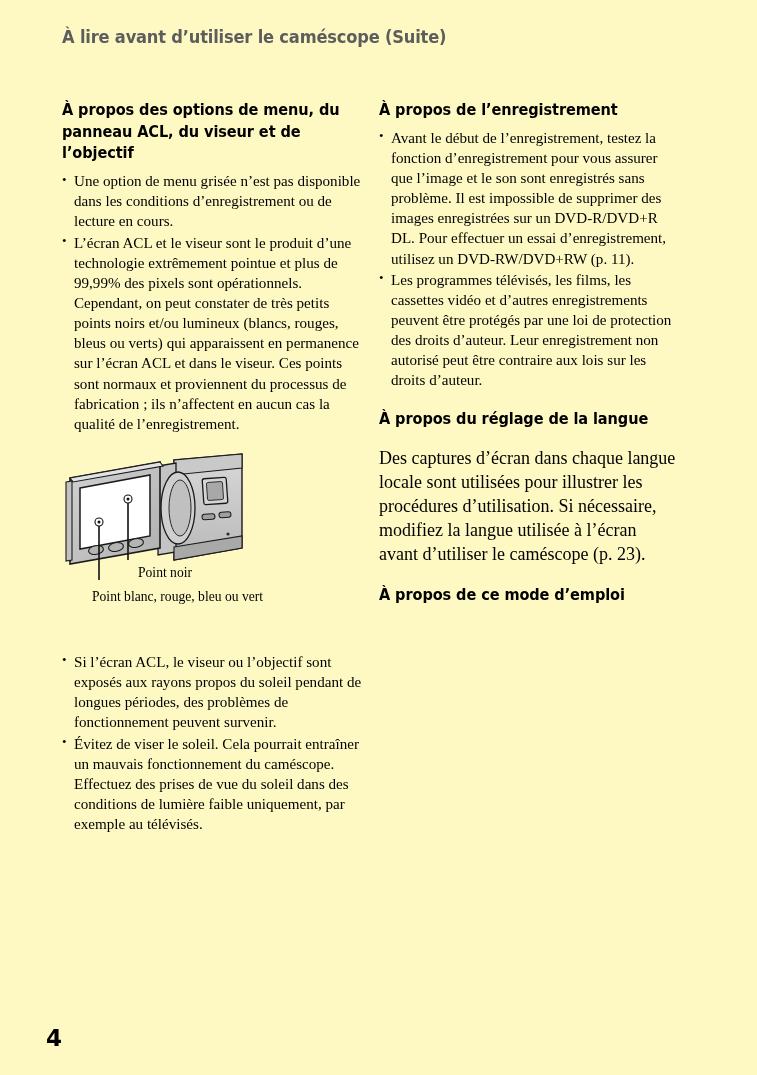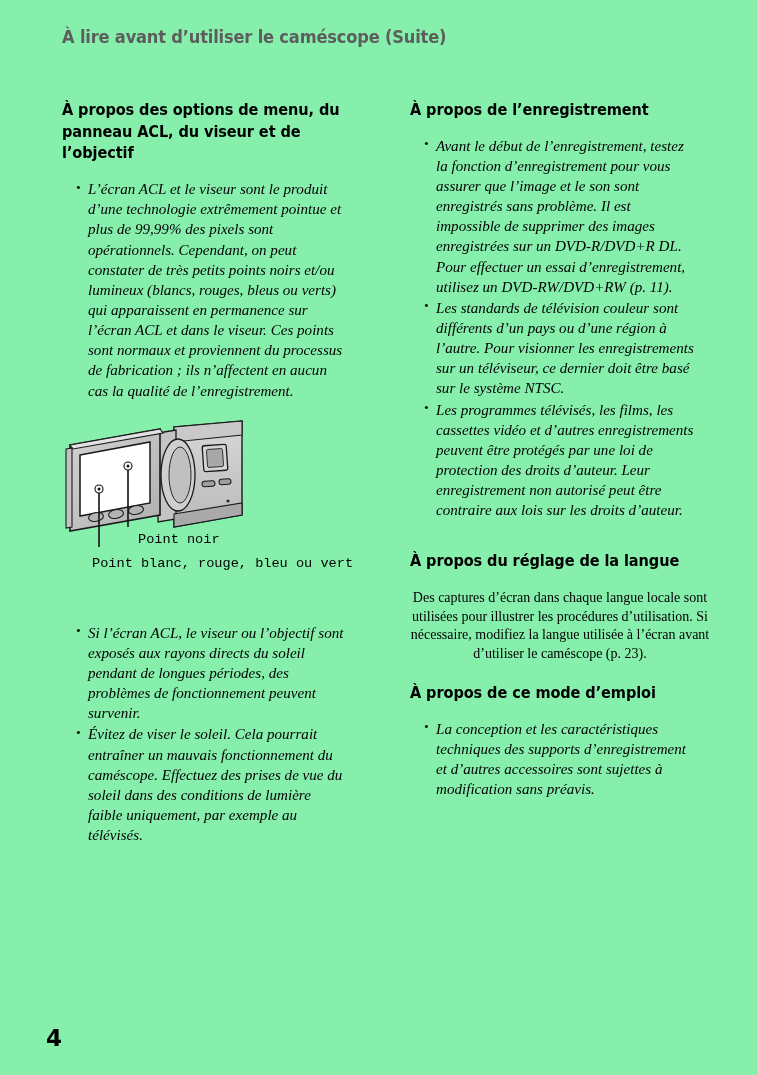--- a/index.html
+++ b/index.html
@@ -4,21 +4,21 @@
 <style>
   html, body {
     margin: 0;
     padding: 0;
     background: #ffffff;
   }
   .page {
     position: relative;
     width: 757px;
     height: 1075px;
-    background: #86efac;
+    background: #fef9c3;
     overflow: hidden;
     font-family: "Liberation Serif", "DejaVu Serif", serif;
   }
 
   
   .running-header {
     position: absolute;
     left: 62px;
     top: 27px;
     width: 640px;
@@ -39,78 +39,76 @@
     top: 100px;
     width: 650px;
     height: 900px;
   }
   .col {
     position: absolute;
     top: 0;
     width: 300px;
   }
   .col-left  { left: 0px; }
-  .col-right { left: 348px; }
+  .col-right { left: 317px; }
 
   
   h2.sec {
     margin: 0 0 6px 0;
     font-family: "DejaVu Sans", "Liberation Sans", sans-serif;
     font-weight: bold;
     font-size: 15.3px;
     line-height: 1.42;
     color: #000000;
     letter-spacing: -0.1px;
     transform: scaleX(0.95);
     transform-origin: left top;
   }
   .spacer-before-head { height: 17px; }
 
   
   ul.bl {
     list-style: none;
-    margin: 14px;
+    margin: 0;
     padding: 0;
-    font-style: italic;
   }
   ul.bl > li {
     position: relative;
     padding-left: 12px;
     margin: 0 0 1px 0;
     font-size: 15.1px;
     line-height: 1.335;
     color: #000000;
     text-align: left;
   }
   ul.bl > li::before {
     content: "\2022";
     position: absolute;
     left: 0;
     top: -0.5px;
     font-size: 13px;
   }
   p.para {
     margin: 16px 0 2px 0;
-    font-size: 14px;
+    font-size: 18px;
     line-height: 1.335;
     color: #000000;
-    text-align: center;
   }
 
   
   .figure {
     position: relative;
     width: 300px;
     height: 190px;
     margin: 18px 0 10px 0;
   }
   .figure svg { display: block; }
   .fig-label {
     position: absolute;
-    font-family: Liberation Mono, monospace;
+    font-family: Liberation Serif, serif;
     font-size: 13.6px;
     line-height: 1.28;
     color: #000000;
     white-space: nowrap;
   }
   .lbl-noir  { left: 76px;  top: 112px; }
   .lbl-blanc { left: 14px;  top: 136px; margin-left: 16px; }
 
   
   .folio {
@@ -130,20 +128,21 @@
 
   <div class="running-header">À lire avant d’utiliser le caméscope (Suite)</div>
 
   <div class="columns">
 
     <div class="col col-left">
 
       <h2 class="sec">À propos des options de menu, du panneau ACL, du viseur et de l’objectif</h2>
 
       <ul class="bl">
+        <li>Une option de menu grisée n’est pas disponible dans les conditions d’enregistrement ou de lecture en cours.</li>
         <li>L’écran ACL et le viseur sont le produit d’une technologie extrêmement pointue et plus de 99,99% des pixels sont opérationnels. Cependant, on peut constater de très petits points noirs et/ou lumineux (blancs, rouges, bleus ou verts) qui apparaissent en permanence sur l’écran ACL et dans le viseur. Ces points sont normaux et proviennent du processus de fabrication ; ils n’affectent en aucun cas la qualité de l’enregistrement.</li>
       </ul>
 
       <div class="figure">
         <svg width="300" height="130" viewBox="0 0 300 130">
           <defs>
             <linearGradient id="bodyGrad" x1="0" y1="0" x2="0" y2="1">
               <stop offset="0%" stop-color="#d8d8d8"></stop>
               <stop offset="100%" stop-color="#b9b9b9"></stop>
             </linearGradient>
@@ -197,47 +196,45 @@
 
           <line x1="37" y1="74" x2="37" y2="128" stroke="#111" stroke-width="1.6"></line>
           <line x1="66" y1="51" x2="66" y2="108" stroke="#111" stroke-width="1.6"></line>
         </svg>
 
         <div class="fig-label lbl-noir">Point noir</div>
         <div class="fig-label lbl-blanc">Point blanc, rouge, bleu ou vert</div>
       </div>
 
       <ul class="bl">
-        <li>Si l’écran ACL, le viseur ou l’objectif sont exposés aux rayons directs du soleil pendant de longues périodes, des problèmes de fonctionnement peuvent survenir.</li>
+        <li>Si l’écran ACL, le viseur ou l’objectif sont exposés aux rayons propos du soleil pendant de longues périodes, des problèmes de fonctionnement peuvent survenir.</li>
         <li>Évitez de viser le soleil. Cela pourrait entraîner un mauvais fonctionnement du caméscope. Effectuez des prises de vue du soleil dans des conditions de lumière faible uniquement, par exemple au télévisés.</li>
       </ul>
 
     </div>
 
     <div class="col col-right">
 
       <h2 class="sec">À propos de l’enregistrement</h2>
 
       <ul class="bl">
         <li>Avant le début de l’enregistrement, testez la fonction d’enregistrement pour vous assurer que l’image et le son sont enregistrés sans problème. Il est impossible de supprimer des images enregistrées sur un DVD-R/DVD+R DL. Pour effectuer un essai d’enregistrement, utilisez un DVD-RW/DVD+RW (p. 11).</li>
-        <li>Les standards de télévision couleur sont différents d’un pays ou d’une région à l’autre. Pour visionner les enregistrements sur un téléviseur, ce dernier doit être basé sur le système NTSC.</li>
         <li>Les programmes télévisés, les films, les cassettes vidéo et d’autres enregistrements peuvent être protégés par une loi de protection des droits d’auteur. Leur enregistrement non autorisé peut être contraire aux lois sur les droits d’auteur.</li>
       </ul>
 
       <div class="spacer-before-head"></div>
 
       <h2 class="sec">À propos du réglage de la langue</h2>
       <p class="para">Des captures d’écran dans chaque langue locale sont utilisées pour illustrer les procédures d’utilisation. Si nécessaire, modifiez la langue utilisée à l’écran avant d’utiliser le caméscope (p. 23).</p>
 
       <div class="spacer-before-head"></div>
 
       <h2 class="sec">À propos de ce mode d’emploi</h2>
 
       <ul class="bl">
-        <li>La conception et les caractéristiques techniques des supports d’enregistrement et d’autres accessoires sont sujettes à modification sans préavis.</li>
       </ul>
 
     </div>
   </div>
 
   <div class="folio">4</div>
 
 </div>
 
 </body></html>

